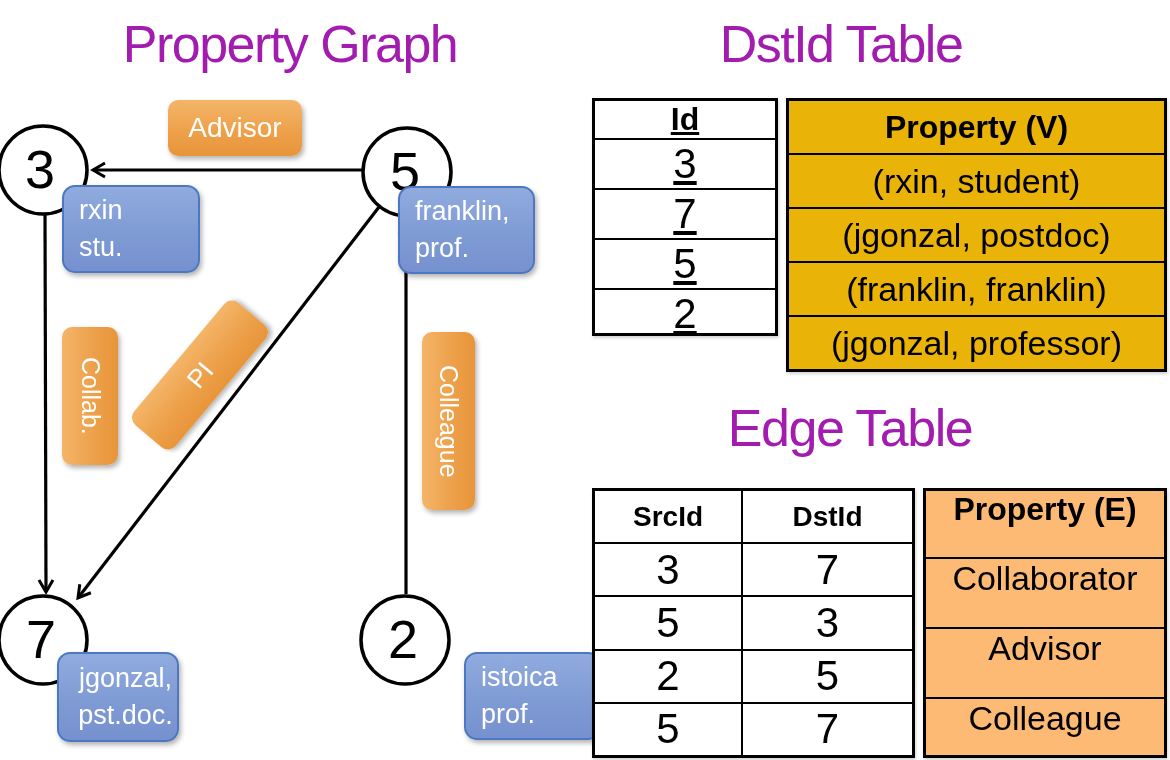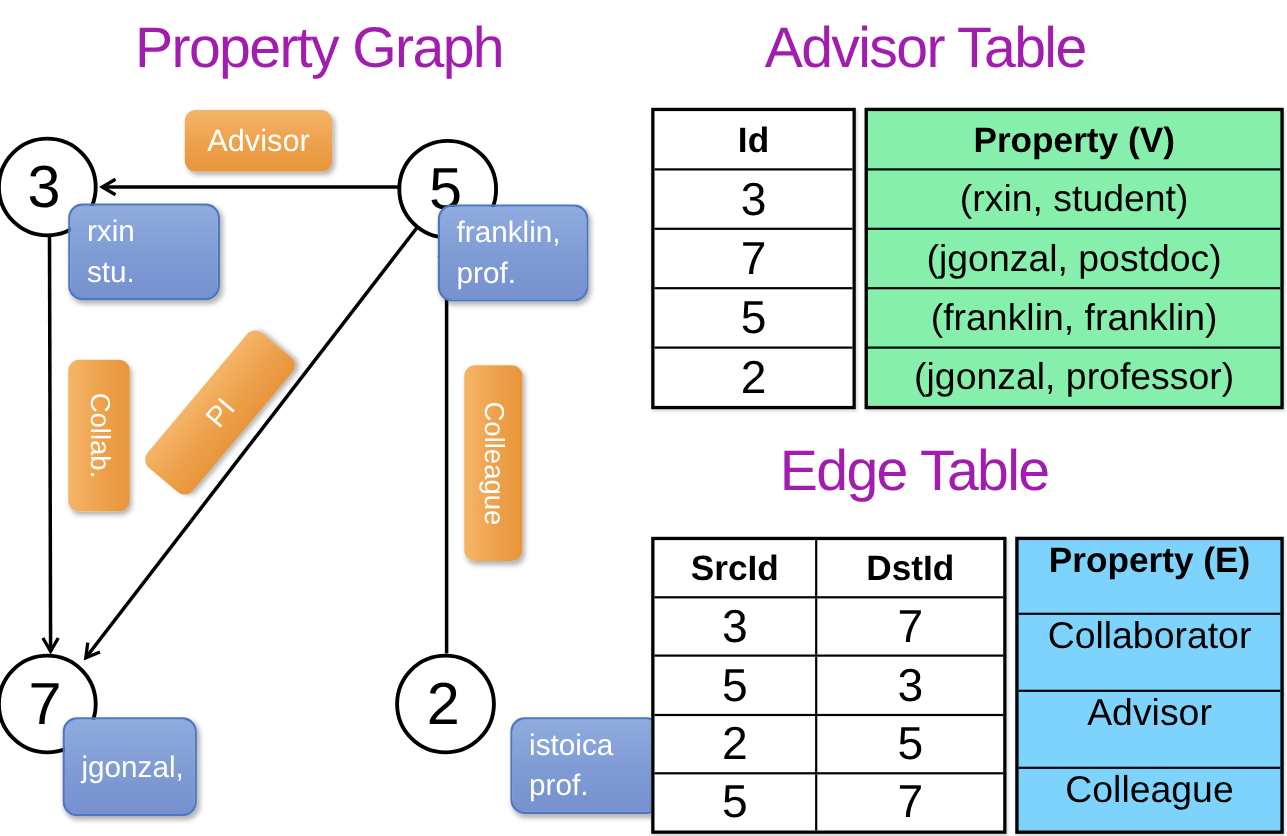--- a/index.html
+++ b/index.html
@@ -35,44 +35,44 @@
     display:flex; flex-direction:column; justify-content:center;
     padding-left:15px; font-size:27px; line-height:37px; white-space:nowrap;
   }
 
   
   .tbox {
     position:absolute; border:3px solid #000; box-sizing:border-box;
     display:flex; flex-direction:column; background:#fff;
     box-shadow:1px 2px 3px rgba(0,0,0,0.18);
   }
-  .tbox.bluecol  { background:#86efac; }
-  .tbox.orangecol{ background:#7dd3fc;gap:29px; }
+  .tbox.bluecol  { background:#eab308; }
+  .tbox.orangecol{ background:#fdba74;gap:29px; }
   .trow {
     flex:1 1 0; display:flex; align-items:center; justify-content:center;
     border-top:2.5px solid #000; font-size:34px; white-space:nowrap;
   }
   .trow:first-child { border-top:none; }
   .trow.th  { font-weight:bold; font-size:32px; }
   .trow.num { font-size:42px; }
   .cell {
     flex:1 1 0; align-self:stretch; display:flex; align-items:center; justify-content:center;
     font-size:42px; white-space:nowrap;
   }
   .cell.first { flex:0 0 146px; border-right:2.5px solid #000; }
-  .cell.th { font-weight:bold; font-size:32px; }
+  .cell.th { font-weight:bold; font-size:28px; }
 </style>
 </head>
 <body>
 
 <div class="stage">
 
   <div class="title" style="left:40px; top:12px; width:500px;">Property Graph</div>
-  <div class="title" style="left:585px; top:12px; width:512px;">Advisor Table</div>
-  <div class="title" style="left:575px; top:396px; width:512px;">Edge Table</div>
+  <div class="title" style="left:585px; top:12px; width:512px;">DstId Table</div>
+  <div class="title" style="left:594px; top:396px; width:512px;">Edge Table</div>
 
   <svg class="graph" width="585" height="760" viewBox="0 0 585 760">
     <defs>
       <marker id="arrow" viewBox="0 0 20 20" refX="16" refY="10" markerWidth="20" markerHeight="20" orient="auto" markerUnits="userSpaceOnUse">
         <path d="M4,3 L16,10 L4,17" fill="none" stroke="#000" stroke-width="3"></path>
       </marker>
     </defs>
 
     <line x1="362" y1="170" x2="93" y2="170" stroke="#000" stroke-width="3.2" marker-end="url(#arrow)"></line>
     <line x1="45" y1="214" x2="46" y2="592" stroke="#000" stroke-width="3.2" marker-end="url(#arrow)"></line>
@@ -96,29 +96,30 @@
   <div class="epill vpill" style="left:422px; top:332px; width:53px; height:178px;">Colleague</div>
 
   <div class="bpill" style="left:62px; top:185px; width:138px; height:88px;">
     <div>rxin</div>
     <div>stu.</div>
   </div>
   <div class="bpill" style="left:398px; top:186px; width:137px; height:88px;">
     <div>franklin,</div>
     <div>prof.</div>
   </div>
-  <div class="bpill" style="left:57px; top:652px; width:122px; height:90px;">
+  <div class="bpill" style="left:57px; top:652px; width:122px; height:90px;text-align:center;">
     <div>jgonzal,</div>
+    <div>pst.doc.</div>
   </div>
   <div class="bpill" style="left:421px; top:652px; width:137px; height:88px;margin-left:43px;">
     <div>istoica</div>
     <div>prof.</div>
   </div>
 
-  <div class="tbox" style="left:592px; top:98px; width:186px; height:274px;">
+  <div class="tbox" style="left:592px; top:98px; width:186px; height:238px;text-decoration:underline;">
     <div class="trow th">Id</div>
     <div class="trow num">3</div>
     <div class="trow num">7</div>
     <div class="trow num">5</div>
     <div class="trow num">2</div>
   </div>
   <div class="tbox bluecol" style="left:786px; top:98px; width:381px; height:274px;">
     <div class="trow th">Property (V)</div>
     <div class="trow">(rxin, student)</div>
     <div class="trow">(jgonzal, postdoc)</div>

